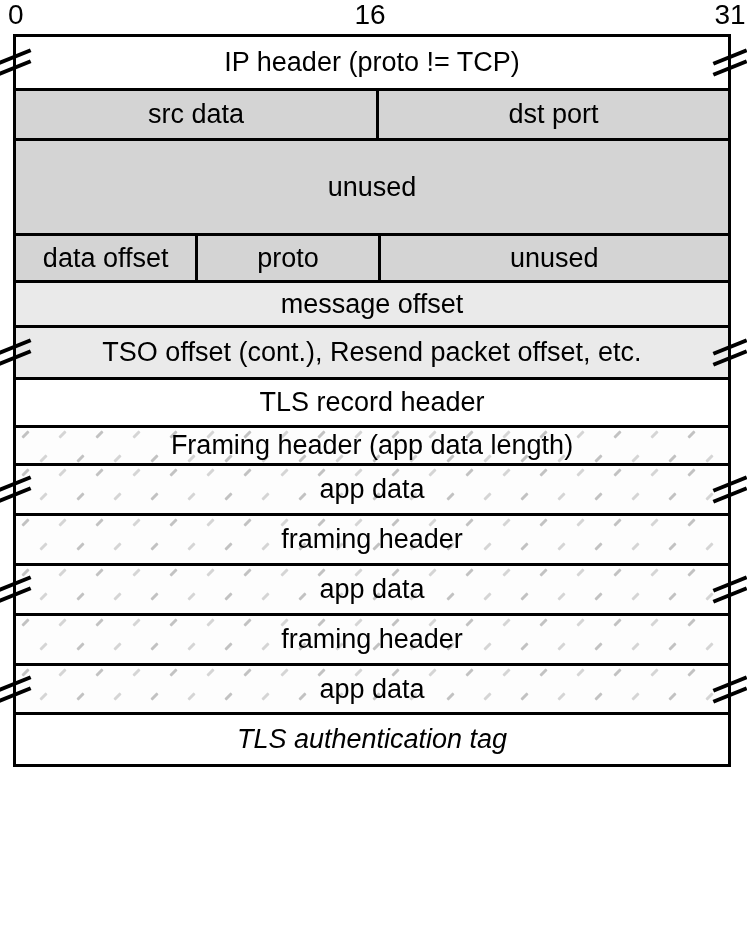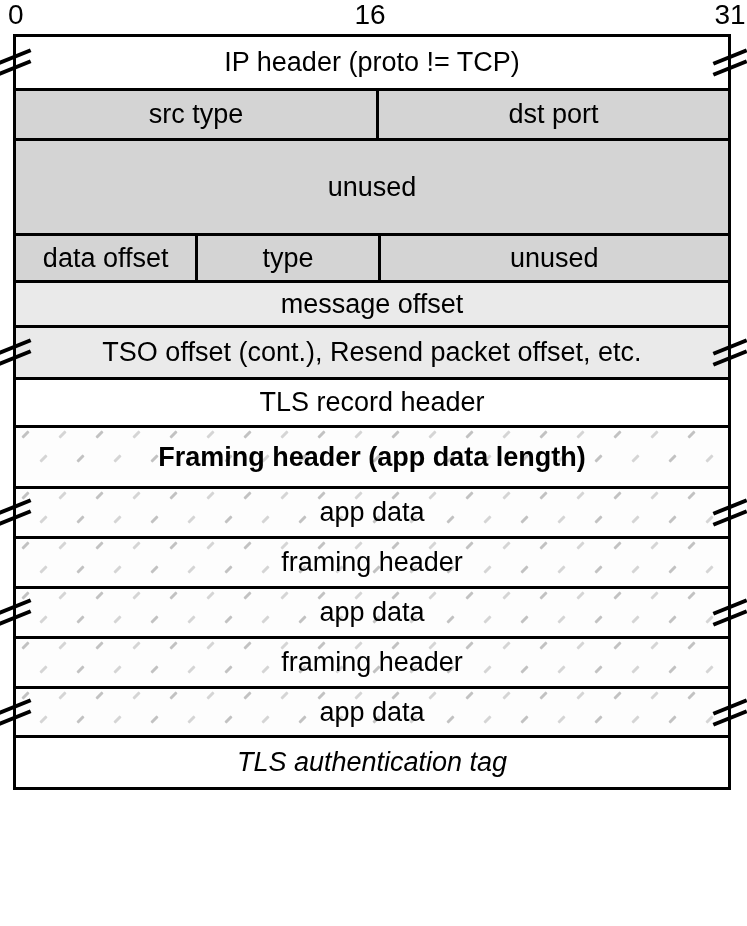--- a/index.html
+++ b/index.html
@@ -69,37 +69,37 @@
           <i class="break-line"></i>
           <i class="break-line"></i>
         </div>
         <div class="break-mark right">
           <i class="break-line"></i>
           <i class="break-line"></i>
         </div>
       </div>
       <div class="row shade-gray" style="height: 50px;">
         <div class="cell" style="flex-grow: 508; flex-basis: 0px;">
-          <span class="cell-label">src type</span>
+          <span class="cell-label">src data</span>
         </div>
         <div class="cell cell-sep" style="flex-grow: 492; flex-basis: 0px;">
           <span class="cell-label">dst port</span>
         </div>
       </div>
       <div class="row shade-gray" style="height: 95px;">
         <div class="cell" style="flex-grow: 1000; flex-basis: 0px;">
           <span class="cell-label">unused</span>
         </div>
       </div>
       <div class="row shade-gray" style="height: 47px;">
         <div class="cell" style="flex-grow: 254; flex-basis: 0px; text-align: center;">
           <span class="cell-label">data offset</span>
         </div>
         <div class="cell cell-sep" style="flex-grow: 254; flex-basis: 0px;">
-          <span class="cell-label">type</span>
+          <span class="cell-label">proto</span>
         </div>
         <div class="cell cell-sep" style="flex-grow: 492; flex-basis: 0px;">
           <span class="cell-label">unused</span>
         </div>
       </div>
       <div class="row shade-lightgray" style="height: 45px;">
         <div class="cell" style="flex-grow: 1000; flex-basis: 0px;">
           <span class="cell-label">message offset</span>
         </div>
       </div>
@@ -114,21 +114,21 @@
         <div class="break-mark right">
           <i class="break-line"></i>
           <i class="break-line"></i>
         </div>
       </div>
       <div class="row shade-white" style="height: 48px;">
         <div class="cell" style="flex-grow: 1000; flex-basis: 0px;">
           <span class="cell-label">TLS record header</span>
         </div>
       </div>
-      <div class="row shade-hatched" style="height: 61px; font-weight: bold;">
+      <div class="row shade-hatched" style="height: 38px;">
         <div class="hatch-layer">
           <i class="dash" style="left: 5px; top: 5px;"></i>
           <i class="dash dash-lt" style="left: 42px; top: 5px;"></i>
           <i class="dash" style="left: 79px; top: 5px;"></i>
           <i class="dash dash-lt" style="left: 116px; top: 5px;"></i>
           <i class="dash" style="left: 153px; top: 5px;"></i>
           <i class="dash dash-lt" style="left: 190px; top: 5px;"></i>
           <i class="dash" style="left: 227px; top: 5px;"></i>
           <i class="dash dash-lt" style="left: 264px; top: 5px;"></i>
           <i class="dash" style="left: 301px; top: 5px;"></i>

